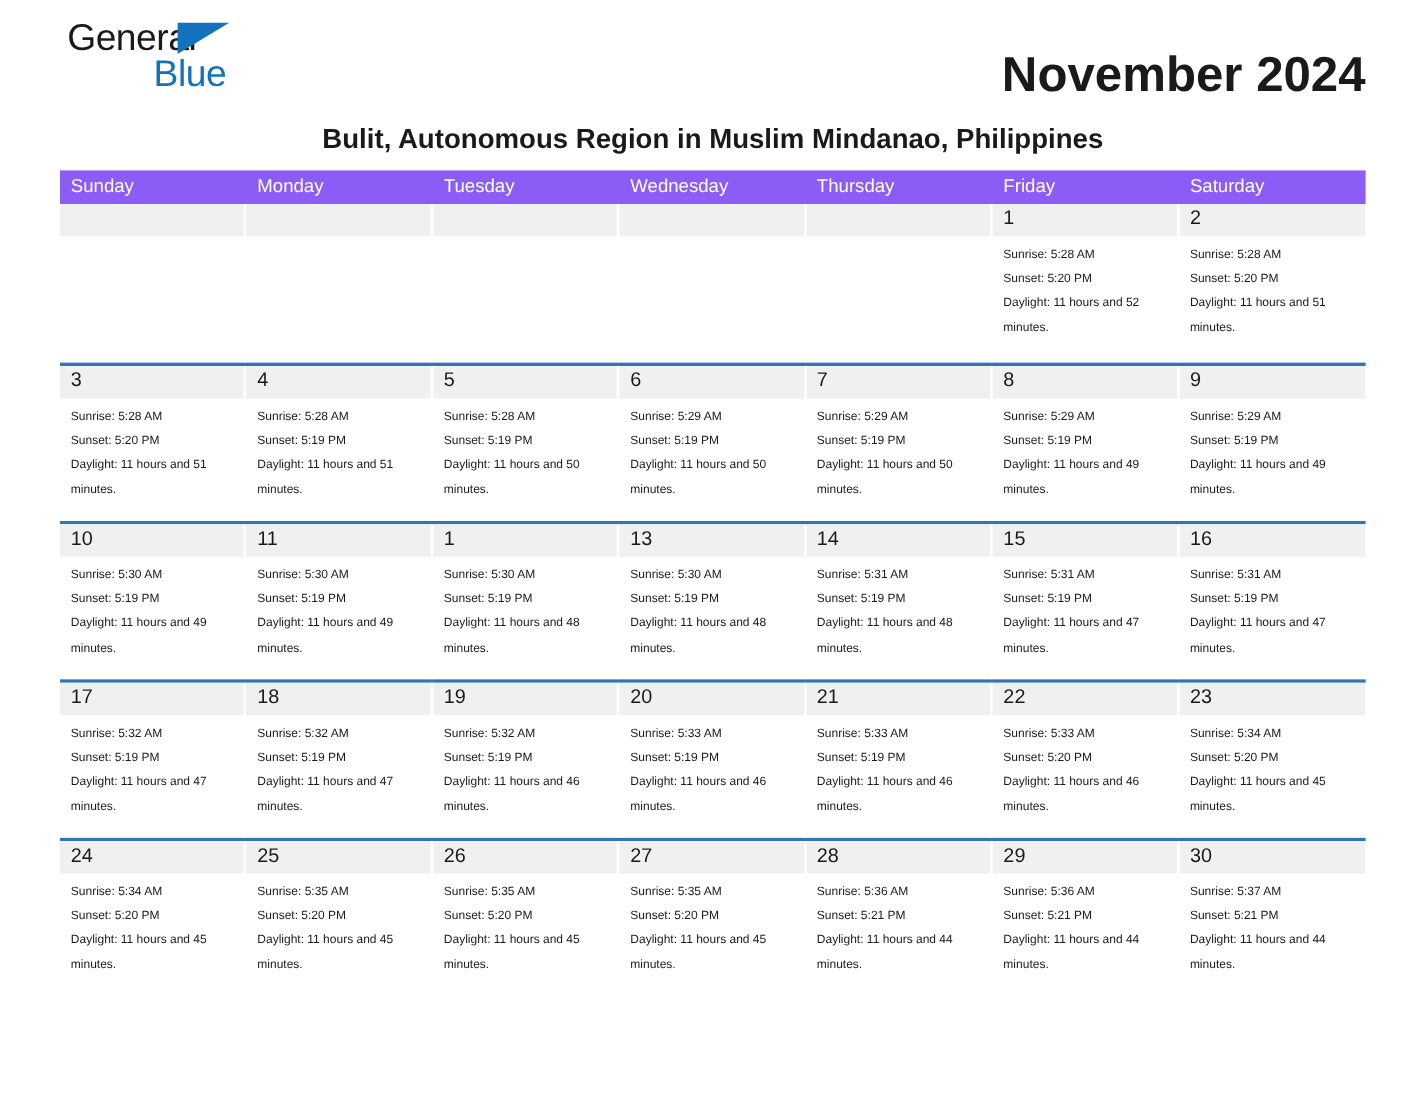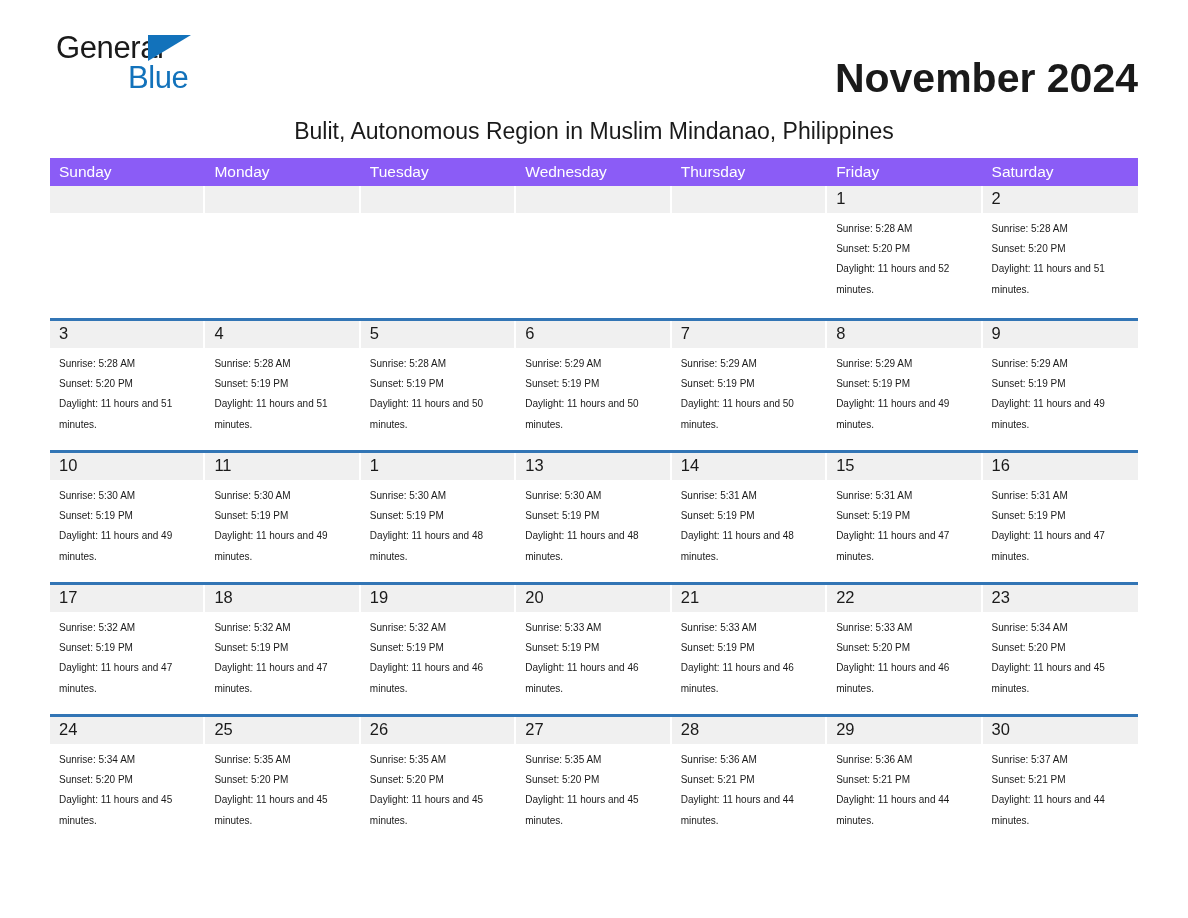--- a/index.html
+++ b/index.html
@@ -12,21 +12,21 @@
     height: 918px;
     font-family: "Liberation Sans", sans-serif;
     color: #000000;
     overflow: hidden;
   }
   .page {
     position: relative;
     width: 1188px;
     height: 869px;
     box-sizing: border-box;
-    padding: 16px 50px;
+    padding: 0 50px;
   }
 
   
   .topbar {
     position: relative;
     height: 108px;
     display: flex;
     align-items: flex-start;
     justify-content: space-between;
   }
@@ -72,20 +72,21 @@
     margin-top: 42px;
     white-space: nowrap;
   }
   .location {
     text-align: center;
     font-size: 23px;
     color: #1a1a1a;
     margin-top: -6px;
     margin-bottom: 13px;
     white-space: nowrap;
+    font-weight: bold;
   }
 
   
   .calendar {
     width: 1088px;
   }
   .weekday-row {
     display: grid;
     grid-template-columns: repeat(7, 1fr);
     background: #8b5cf6;

